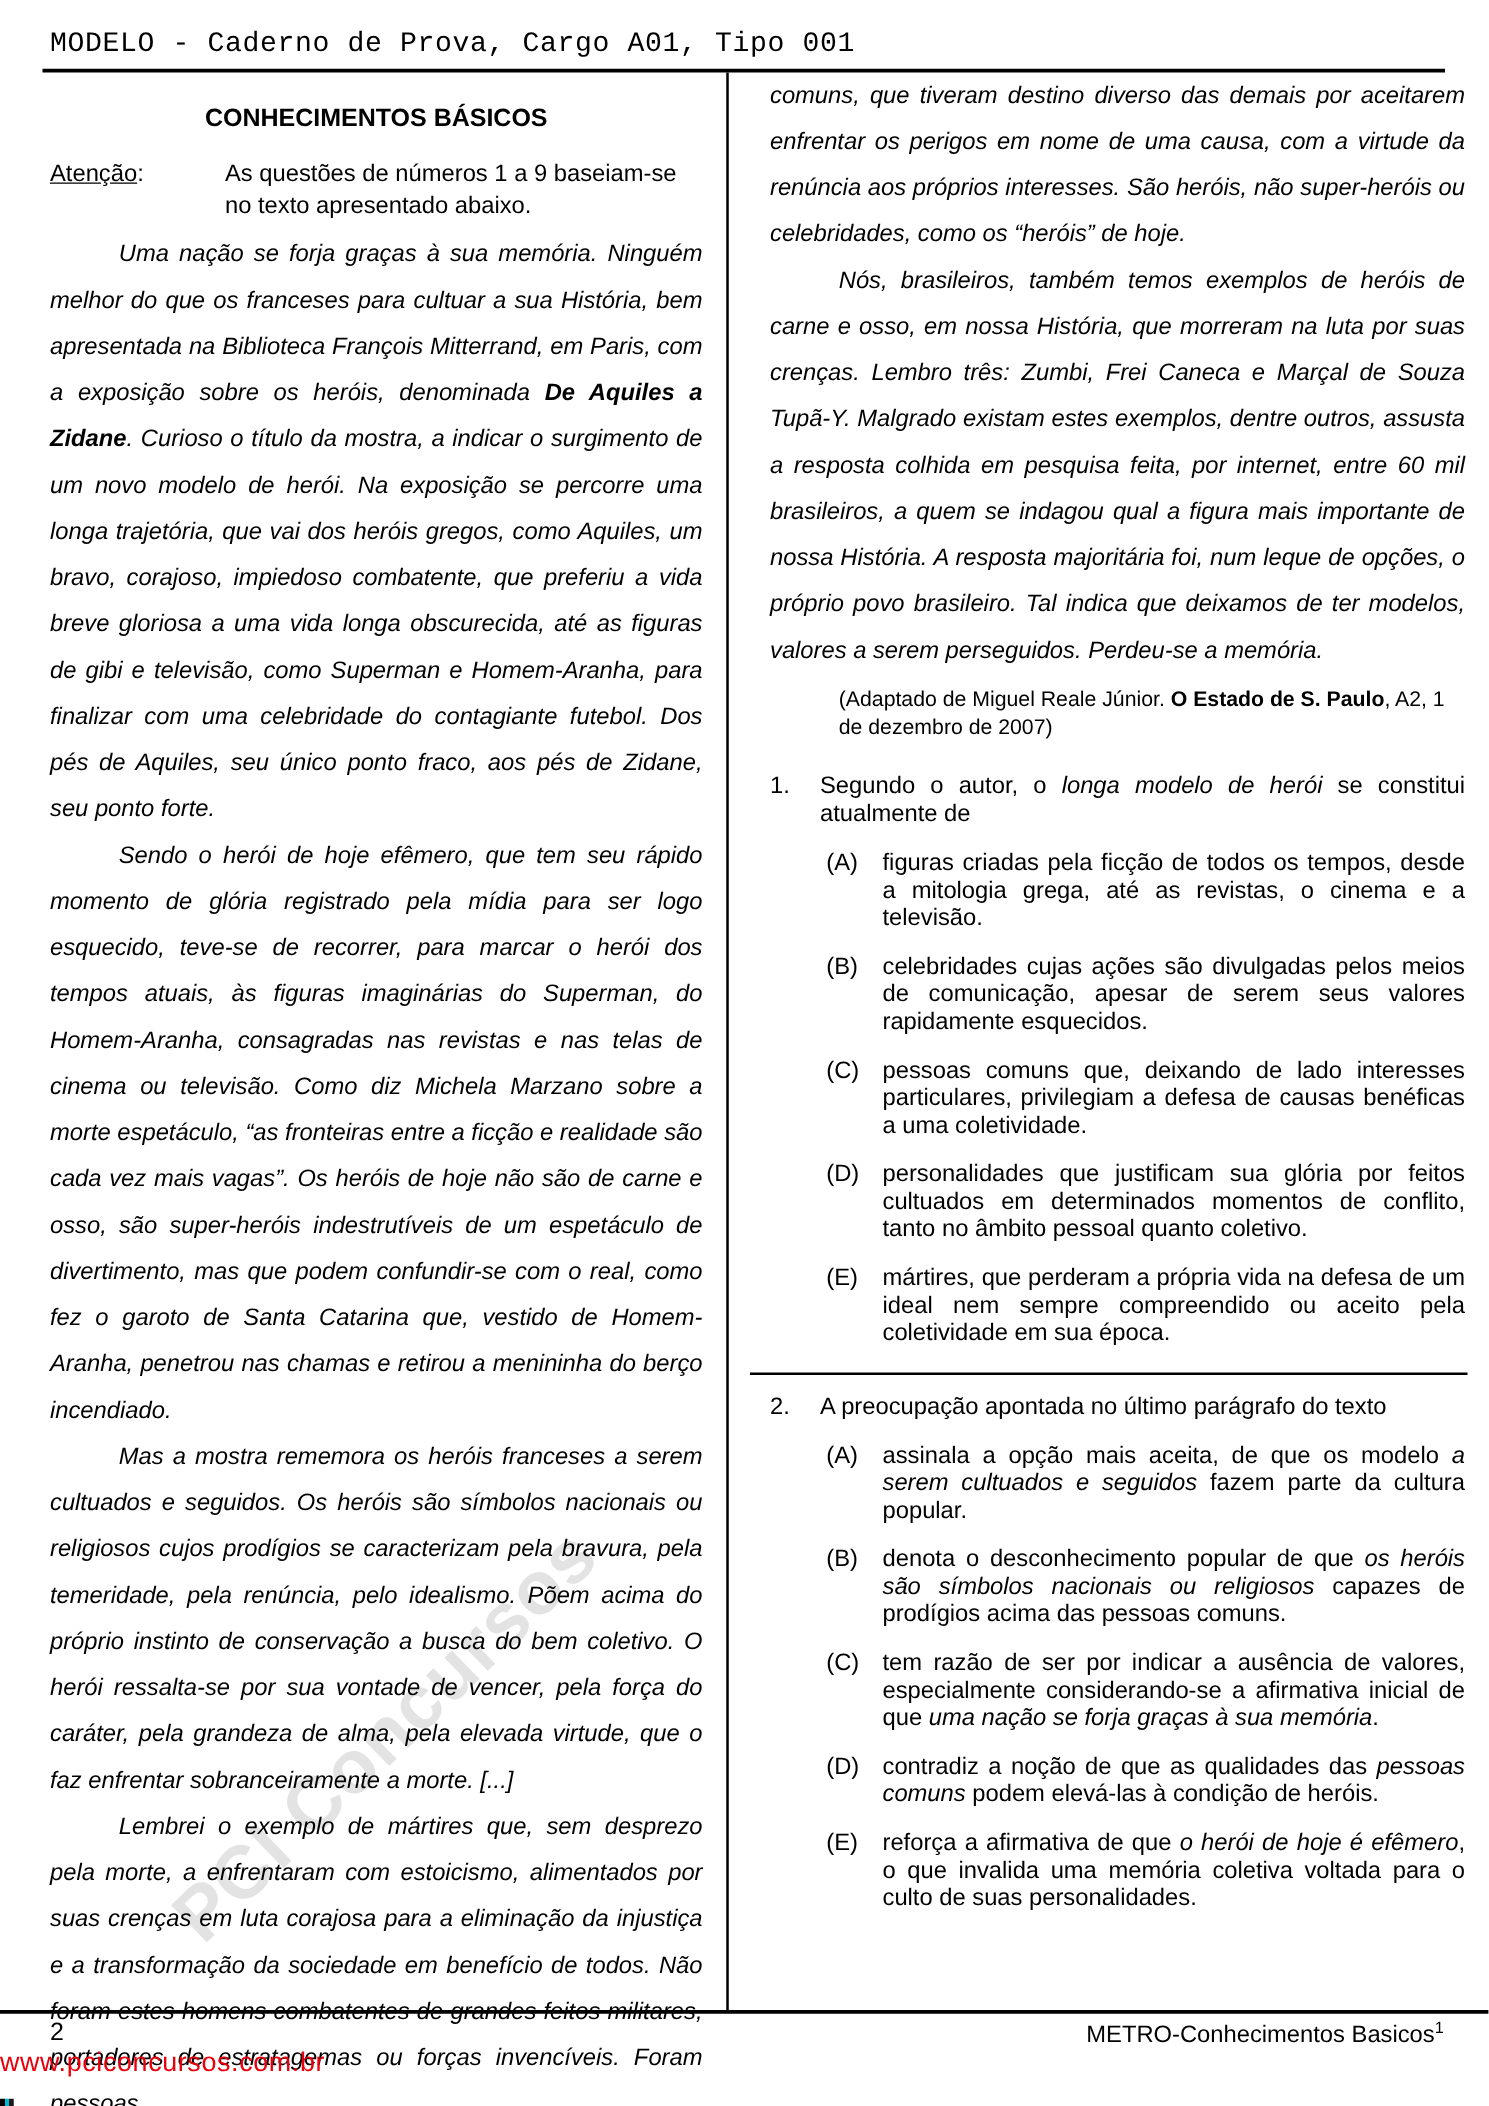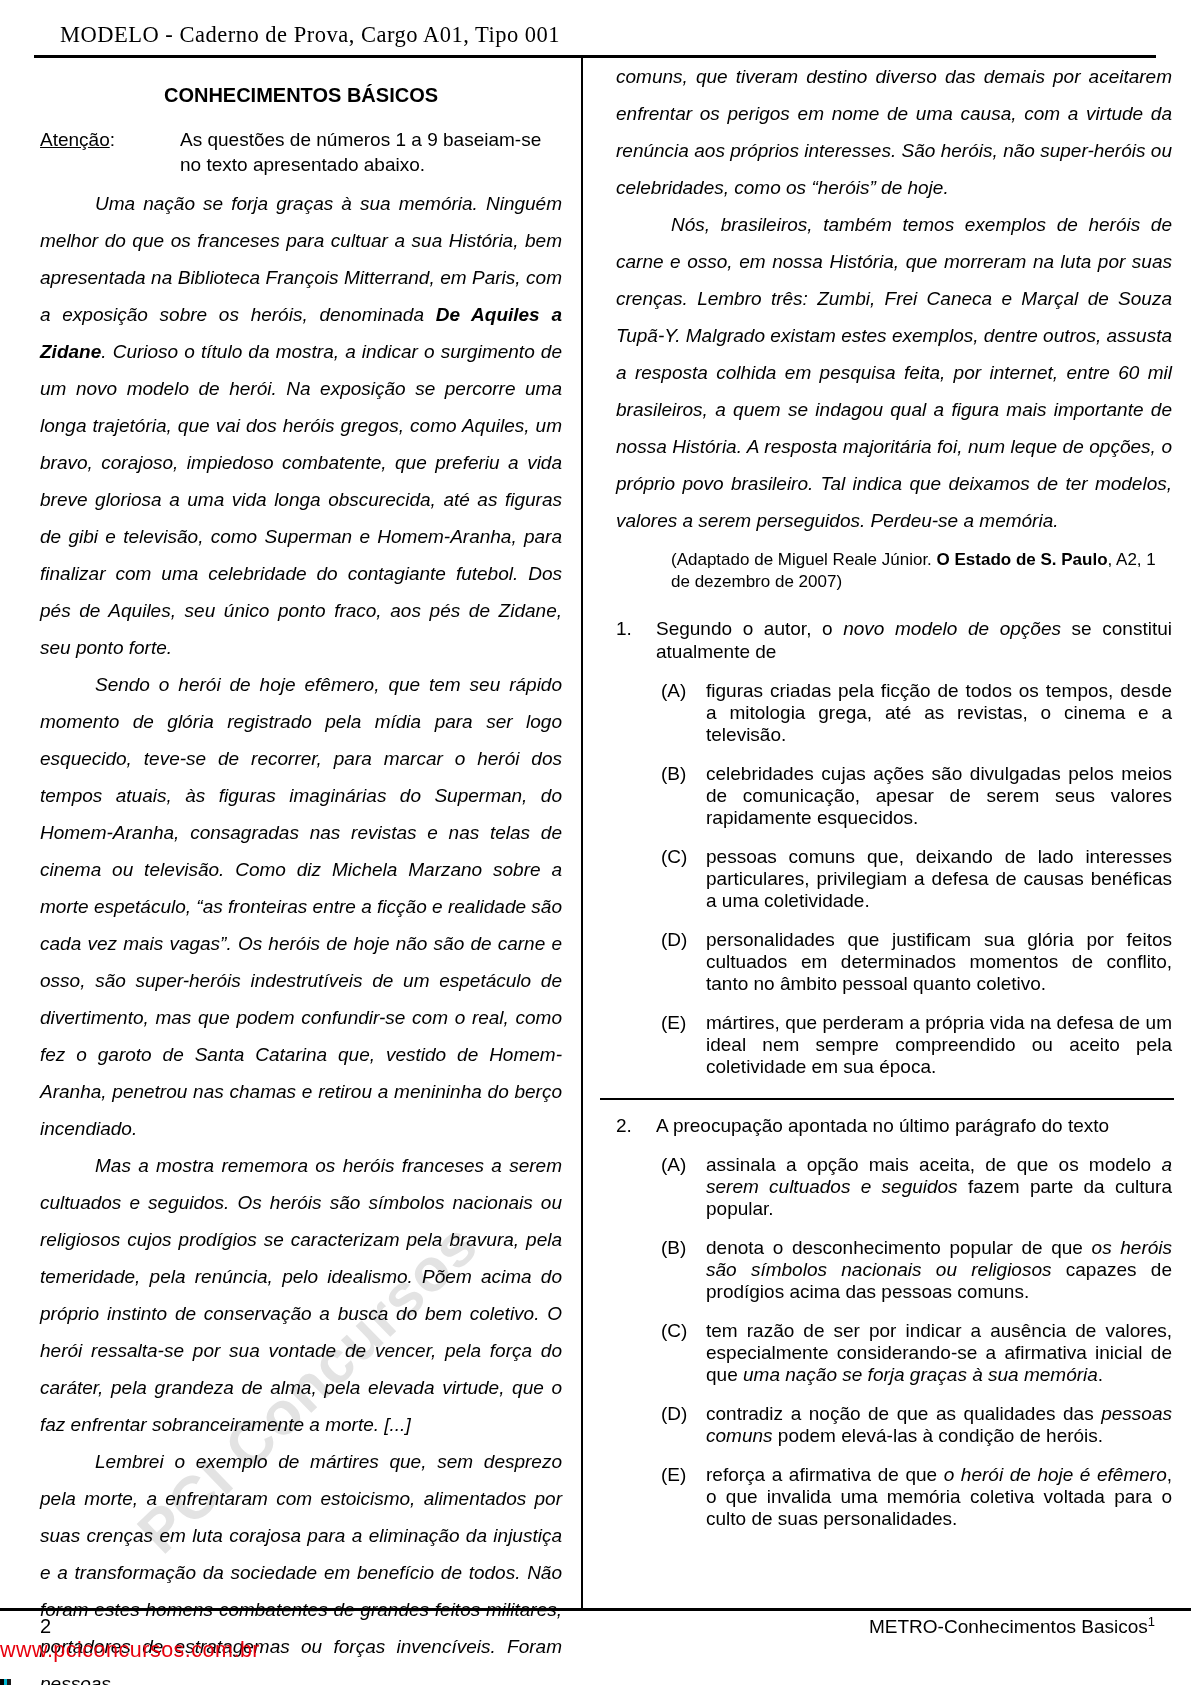--- a/index.html
+++ b/index.html
@@ -7,22 +7,22 @@
   .page{
     position:relative;width:1191px;height:1685px;background:#fff;color:#000;
     font-family:"Liberation Sans","DejaVu Sans",sans-serif;overflow:hidden;
   }
   .seg-b{font-weight:bold;}
   .seg-i{font-style:italic;}
   .seg-u{text-decoration:underline;}
 
   .header-title{
     position:absolute;left:40px;top:22px;white-space:nowrap;
-    font-family:Liberation Serif, serif;
-    font-size:22.5px;letter-spacing:.5px;z-index:2;margin-left:20px;
+    font-family:Liberation Mono, monospace;
+    font-size:22.5px;letter-spacing:.5px;z-index:2;
   }
   .header-rule{position:absolute;left:34px;top:55px;width:1122px;height:3px;background:#000;z-index:2;}
   .col-divider{position:absolute;left:581px;top:58px;width:2px;height:1550px;background:#000;z-index:2;}
   .footer-rule{position:absolute;left:0;top:1608px;width:1191px;height:3px;background:#000;z-index:2;}
 
   .watermark{
     position:absolute;left:88px;top:1358px;width:430px;text-align:center;
     transform:rotate(-44deg);font-size:60px;font-weight:bold;letter-spacing:1px;
     color:var(--watermark-gray,#e3e3e3);white-space:nowrap;z-index:0;
   }
@@ -99,21 +99,21 @@
   <div class="right-col">
     <div class="passage">
       <p class="cont"><span>comuns, que tiveram destino diverso das demais por aceitarem enfrentar os perigos em nome de uma causa, com a virtude da renúncia aos próprios interesses. São heróis, não super-heróis ou celebridades, como os “heróis” de hoje.</span></p>
       <p><span>Nós, brasileiros, também temos exemplos de heróis de carne e osso, em nossa História, que morreram na luta por suas crenças. Lembro três: Zumbi, Frei Caneca e Marçal de Souza Tupã-Y. Malgrado existam estes exemplos, dentre outros, assusta a resposta colhida em pesquisa feita, por internet, entre 60 mil brasileiros, a quem se indagou qual a figura mais importante de nossa História. A resposta majoritária foi, num leque de opções, o próprio povo brasileiro. Tal indica que deixamos de ter modelos, valores a serem perseguidos. Perdeu-se a memória.</span></p>
     </div>
 
     <div class="citation"><span>(Adaptado de Miguel Reale Júnior. </span><span class="seg-b">O Estado de S. Paulo</span><span>, A2, 1 de dezembro de 2007)</span></div>
 
     <div class="question q1">
       <div class="q-number">1.</div>
-      <div class="q-stem"><span>Segundo o autor, o </span><span class="seg-i">novo modelo de opções</span><span> se constitui atualmente de</span></div>
+      <div class="q-stem"><span>Segundo o autor, o </span><span class="seg-i">longa modelo de herói</span><span> se constitui atualmente de</span></div>
     </div>
 
     <div class="option">
       <div class="opt-letter">(A)</div>
       <div class="opt-text"><span>figuras criadas pela ficção de todos os tempos, desde a mitologia grega, até as revistas, o cinema e a televisão.</span></div>
     </div>
     <div class="option">
       <div class="opt-letter">(B)</div>
       <div class="opt-text"><span>celebridades cujas ações são divulgadas pelos meios de comunicação, apesar de serem seus valores rapidamente esquecidos.</span></div>
     </div>

